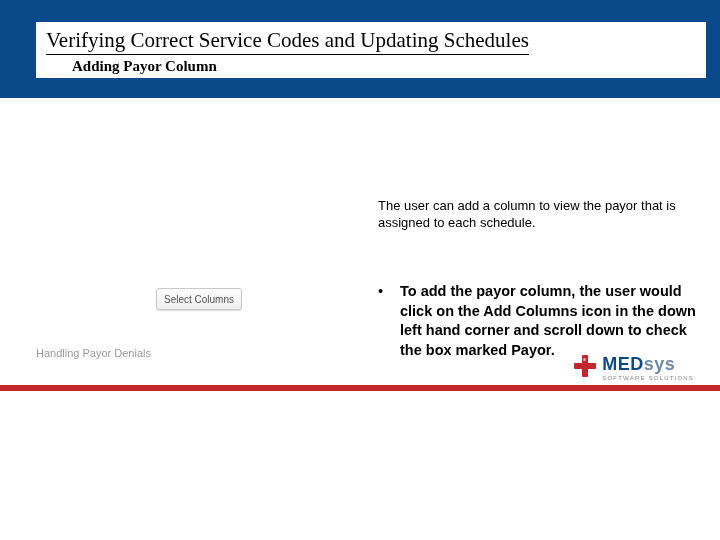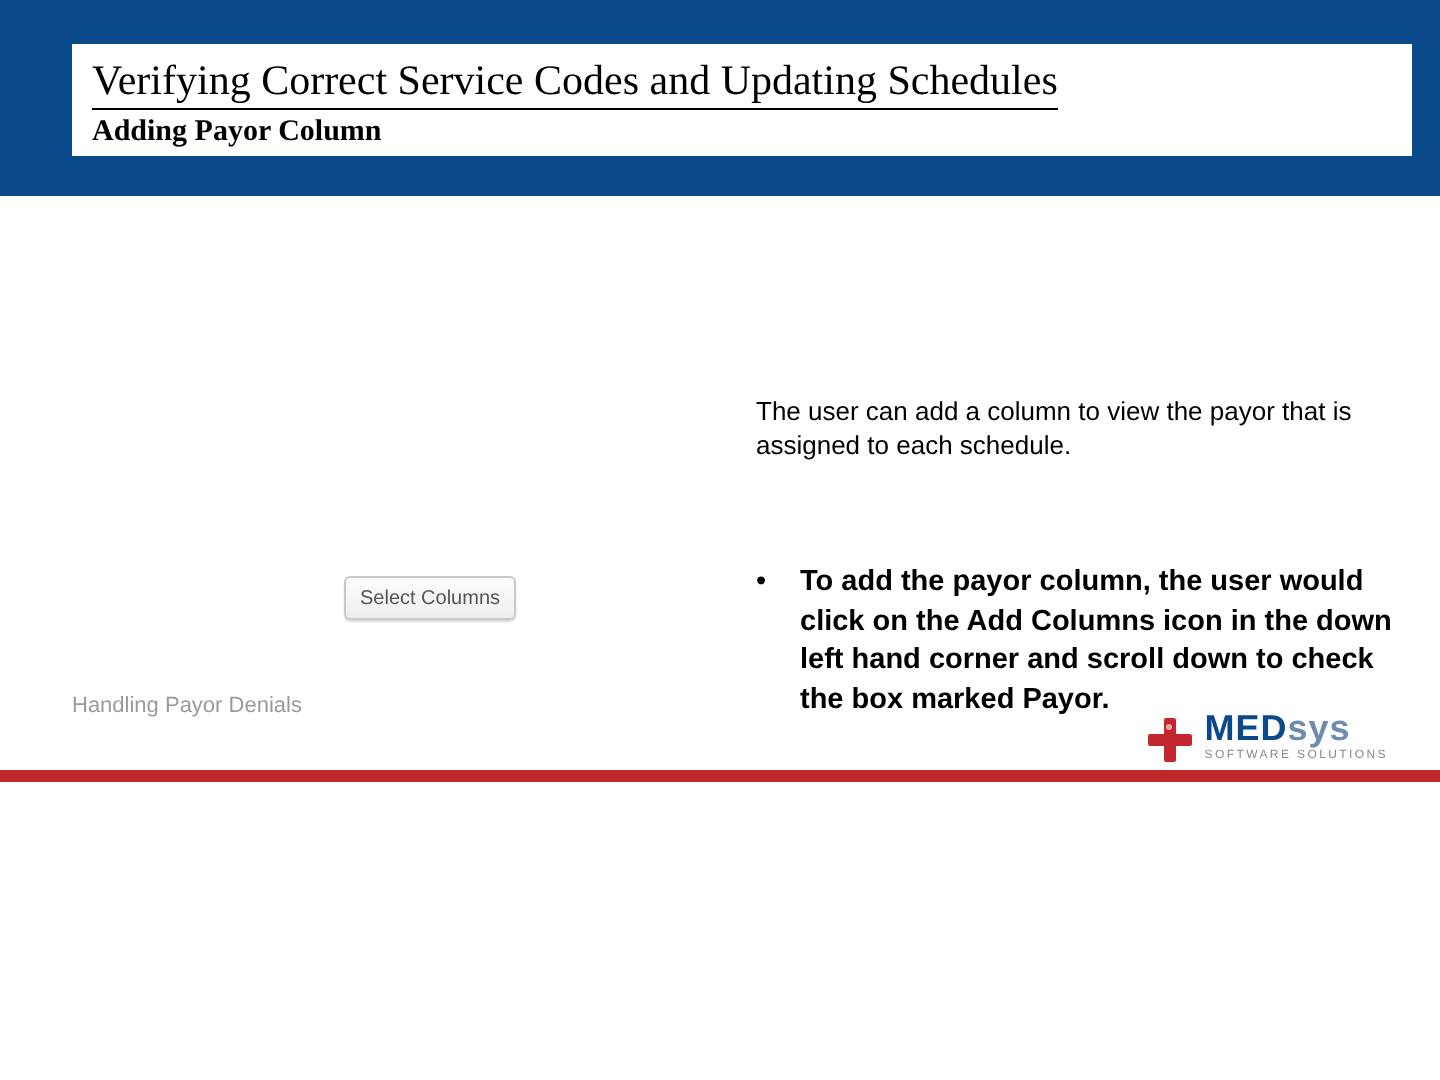--- a/index.html
+++ b/index.html
@@ -40,20 +40,21 @@
     border-bottom: 1.5px solid #000;
     display: inline-block;
     padding-bottom: 1px;
   }
   .subtitle {
     font-family: "Times New Roman", Times, serif;
     font-size: 15px;
     font-weight: bold;
     color: #000;
     margin-top: 3px;
+    margin-left: 26px;
   }
   
   .bodytext {
     position: absolute;
     left: 378px;
     top: 198px;
     width: 320px;
     font-size: 13px;
     line-height: 1.3;
     color: #000;
@@ -76,21 +77,21 @@
     color: #000;
   }
   .bullets .dot {
     width: 22px;
     flex: 0 0 22px;
     font-weight: normal;
   }
   
   .btn {
     position: absolute;
-    left: 172px;
+    left: 156px;
     top: 288px;
     width: 86px;
     height: 22px;
     border: 1px solid #c9c9c9;
     border-radius: 3px;
     background: linear-gradient(#fdfdfd, #eeeeee);
     box-shadow: 0 1px 1px rgba(0,0,0,0.15);
     font-size: 10px;
     color: #555;
     display: flex;
@@ -110,21 +111,21 @@
     position: absolute;
     left: 0; bottom: 14px;
     width: 720px; height: 6px;
     background: #c1272d;
   }
   .logo {
     position: absolute;
     right: 26px;
     bottom: 24px;
     display: flex;
-    align-items: flex-end;
+    align-items: flex-start;
     gap: 6px;
   }
   .logo-cross {
     position: relative;
     width: 22px; height: 22px;
   }
   .logo-cross .v {
     position: absolute;
     left: 8px; top: 0; width: 6px; height: 22px;
     background: #c1272d; border-radius: 1px;

